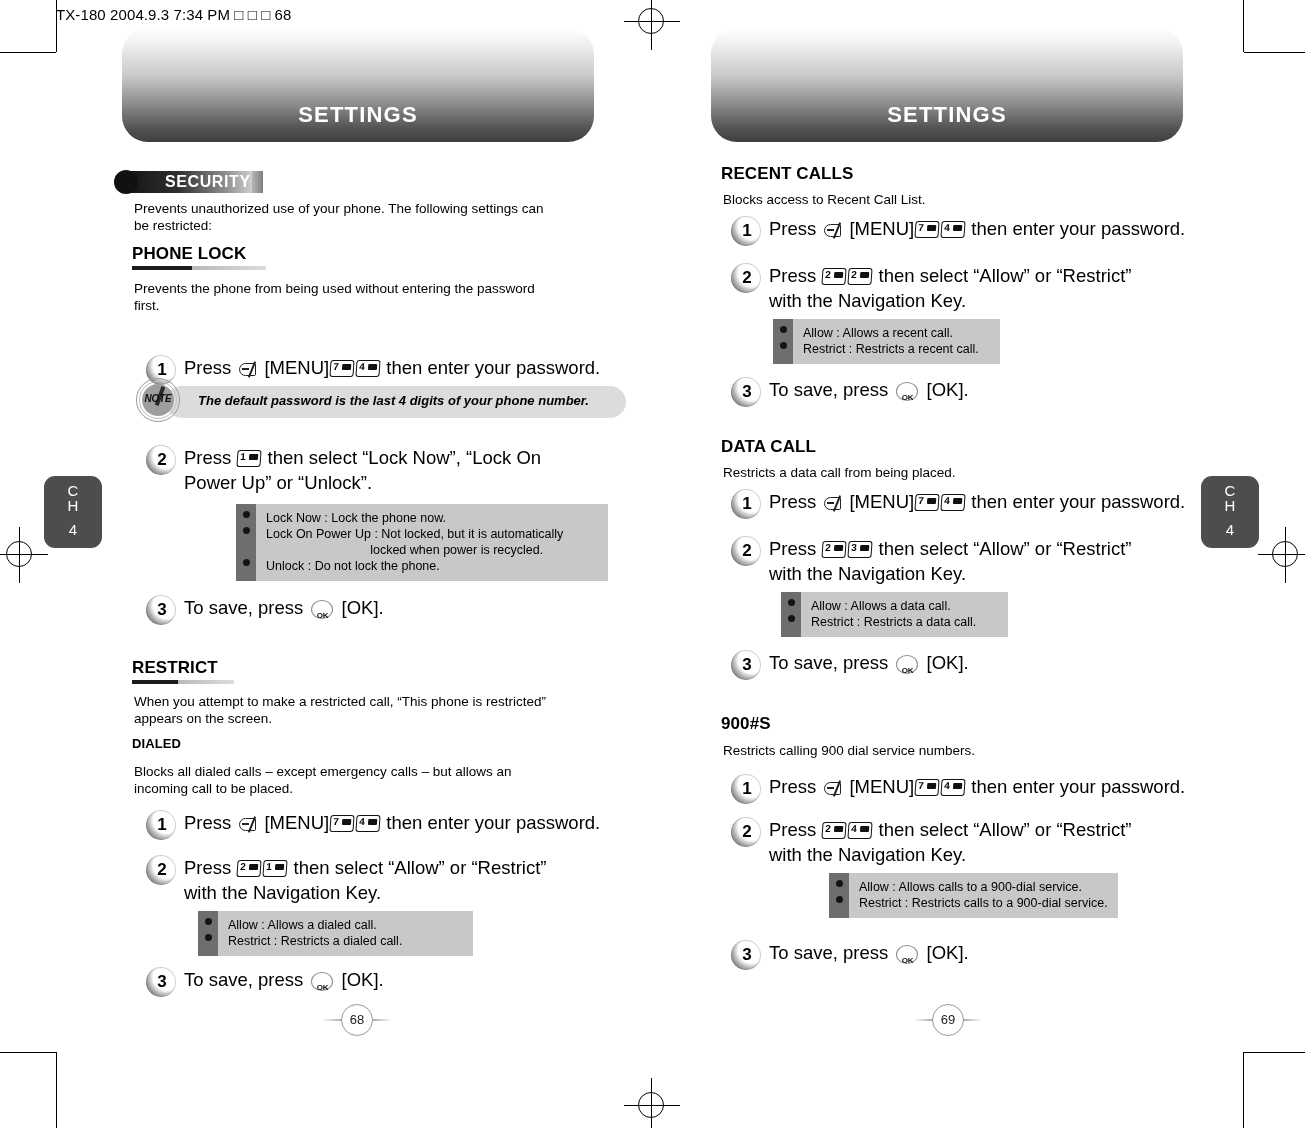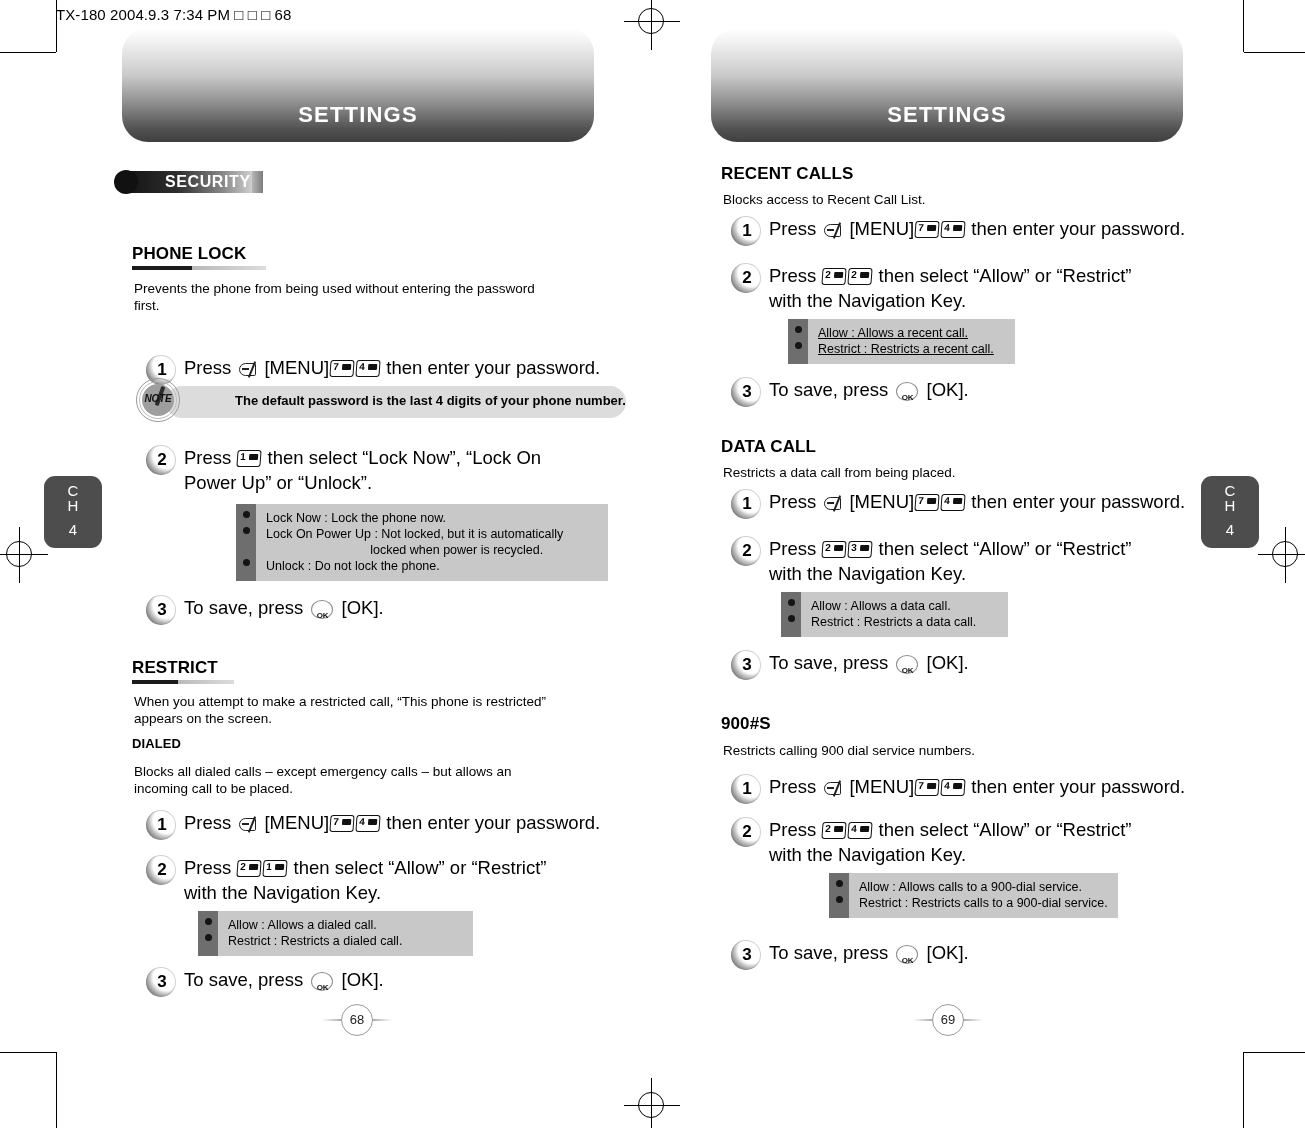--- a/index.html
+++ b/index.html
@@ -173,21 +173,21 @@
   .infobox .panel div { white-space: pre; }
 
   
   .note { position: absolute; }
   .note-bar {
     position: absolute; left: 30px; top: 8px;
     height: 32px; border-radius: 16px; background: #dcdcdc;
   }
   .note-bar span {
     position: absolute; left: 32px; top: 7px;
-    font-weight: bold; font-size: 13px; white-space: nowrap; margin-left: 37px;
+    font-style: italic; font-weight: bold; font-size: 13px; white-space: nowrap;
   }
   .note-icon {
     position: absolute; left: 0; top: 0; width: 44px; height: 44px;
   }
   .note-icon .ring1 {
     position: absolute; left: 0; top: 0; width: 44px; height: 44px;
     border: 1.2px solid #9a9a9a; border-radius: 50%; box-sizing: border-box;
   }
   .note-icon .ring2 {
     position: absolute; left: 3px; top: 3px; width: 38px; height: 38px;
@@ -280,20 +280,22 @@
     <div class="banner-title">SETTINGS</div>
   </div>
 
   <div class="ribbon" style="left:76px; top:170px;">
     <div class="ribbon-bar"></div>
     <div class="ribbon-tail"></div>
     <div class="ribbon-dot"></div>
     <div class="ribbon-label">SECURITY</div>
   </div>
 
+  <div class="body-text" style="left:96px; top:200px; width:470px; white-space:pre-line;">Prevents unauthorized use of your phone. The following settings can
+be restricted:</div>
 
   <div class="sub-head" style="left:94px; top:244px;">PHONE LOCK</div>
   <div class="rule" style="left:94px; top:266px; width:134px;"></div>
   <div class="body-text" style="left:96px; top:280px; width:470px; white-space:pre-line;">Prevents the phone from being used without entering the password
 first.</div>
 
   <div class="step" style="left:108px; top:355px;">
     <div class="step-num">
         <span>1</span>
       </div>
@@ -447,21 +449,21 @@
         <span>2</span>
       </div>
     <div class="step-body wrap" style="width:400px;">
       <span>Press</span>
       <span class="keycap"><span class="kc-num">2</span><span class="kc-sub"></span></span><span class="keycap"><span class="kc-num">2</span><span class="kc-sub"></span></span>
       <span>then select “Allow” or “Restrict”</span>
       <span>with the Navigation Key.</span>
     </div>
   </div>
 
-  <div class="infobox" style="left:123px; top:319px; width:227px;text-decoration:underline;">
+  <div class="infobox" style="left:108px; top:319px; width:227px;">
     <div class="strip">
         <b></b>
         <b></b>
       </div>
     <div class="panel">
       <div>Allow : Allows a recent call.</div>
       <div>Restrict : Restricts a recent call.</div>
     </div>
   </div>
 

